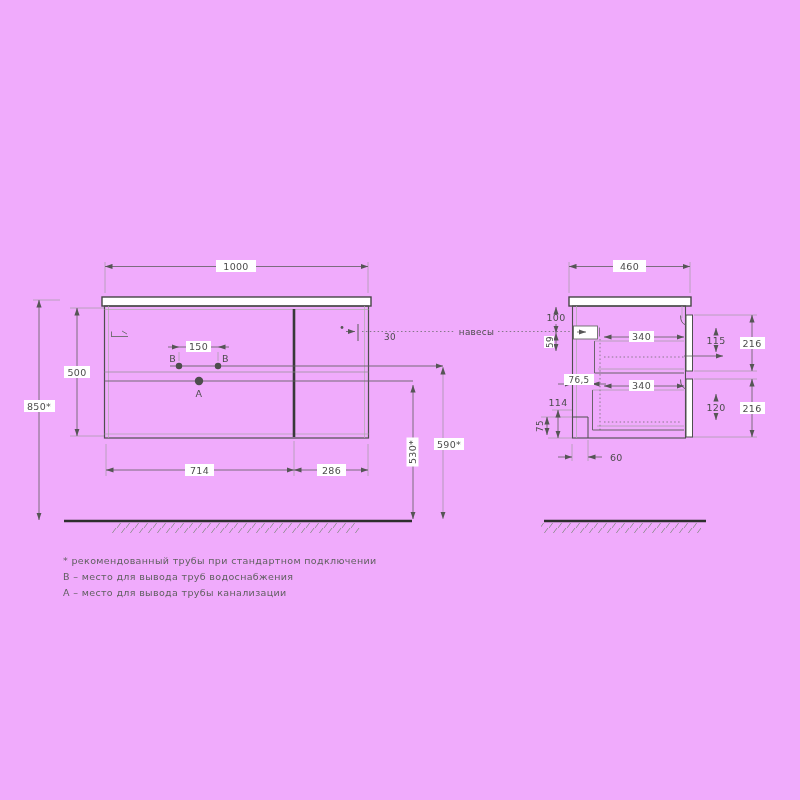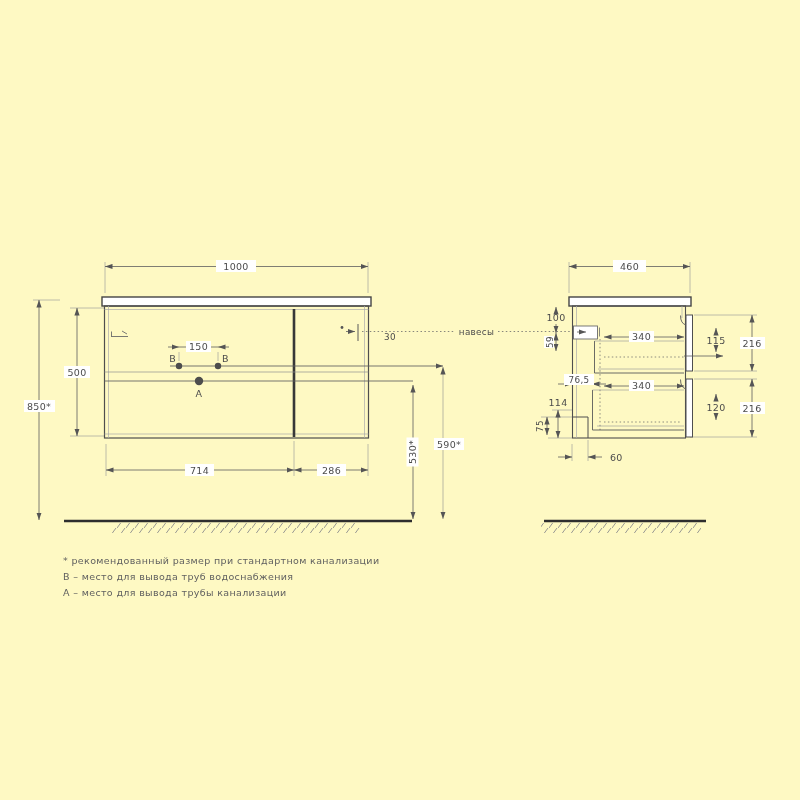--- a/index.html
+++ b/index.html
@@ -1,16 +1,16 @@
 <!DOCTYPE html>
 <html><head>
 <meta charset="utf-8">
 <style>
   html,body{margin:0;padding:0;background:#ffffff;}
-  #stage{position:relative;width:800px;height:800px;background:#fef9c3;overflow:hidden;
+  #stage{position:relative;width:800px;height:800px;background:#f0abfc;overflow:hidden;
          font-family:"DejaVu Sans","Liberation Sans",sans-serif;}
   #drawing{position:absolute;left:0;top:0;}
   #footnotes{position:absolute;left:63px;top:553px;font-size:9.5px;line-height:16px;
              color:#5f5f5f;letter-spacing:0.35px;}
   #footnotes div{white-space:nowrap;}
   text{font-family:"DejaVu Sans","Liberation Sans",sans-serif;font-size:9.5px;fill:#4c4c4c;letter-spacing:0.3px;}
   .small{font-size:8.8px;}
 </style>
 </head>
 <body>
@@ -271,17 +271,17 @@
     </g>
 
     <g>
       <line x1="544" y1="521" x2="706" y2="521" stroke="#2e2e2e" stroke-width="2.5"></line>
       <rect x="541" y="523" width="160" height="10" fill="url(#hatch)"></rect>
     </g>
   </g>
 </svg>
 
 <div id="footnotes">
-  <div>* рекомендованный размер при стандартном канализации</div>
+  <div>* рекомендованный трубы при стандартном подключении</div>
   <div>В – место для вывода труб водоснабжения</div>
   <div>А – место для вывода трубы канализации</div>
 </div>
 </div>
 
 </body></html>

